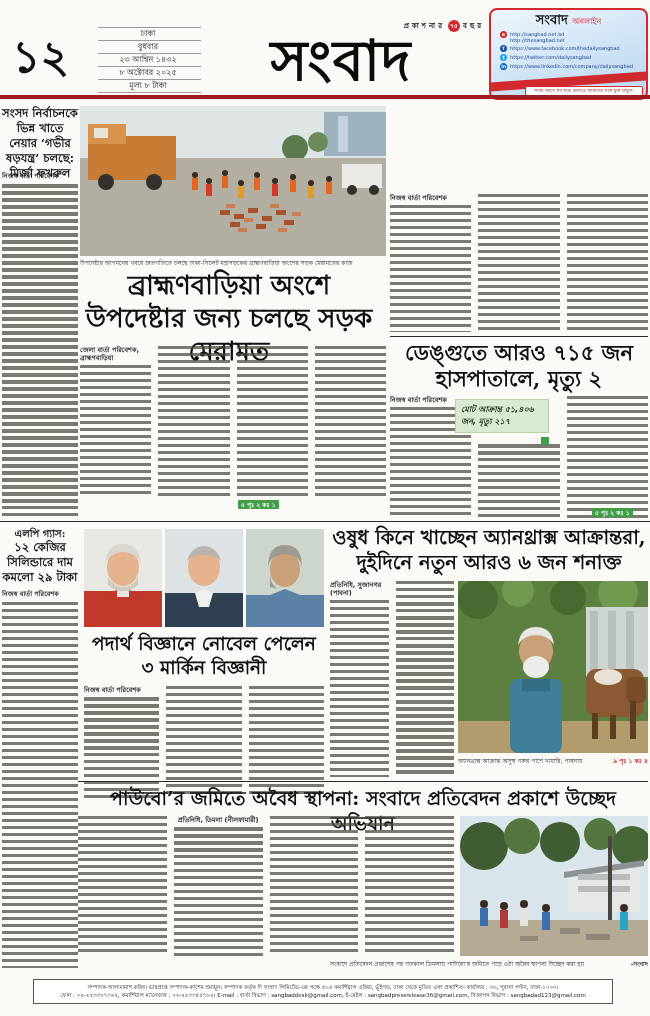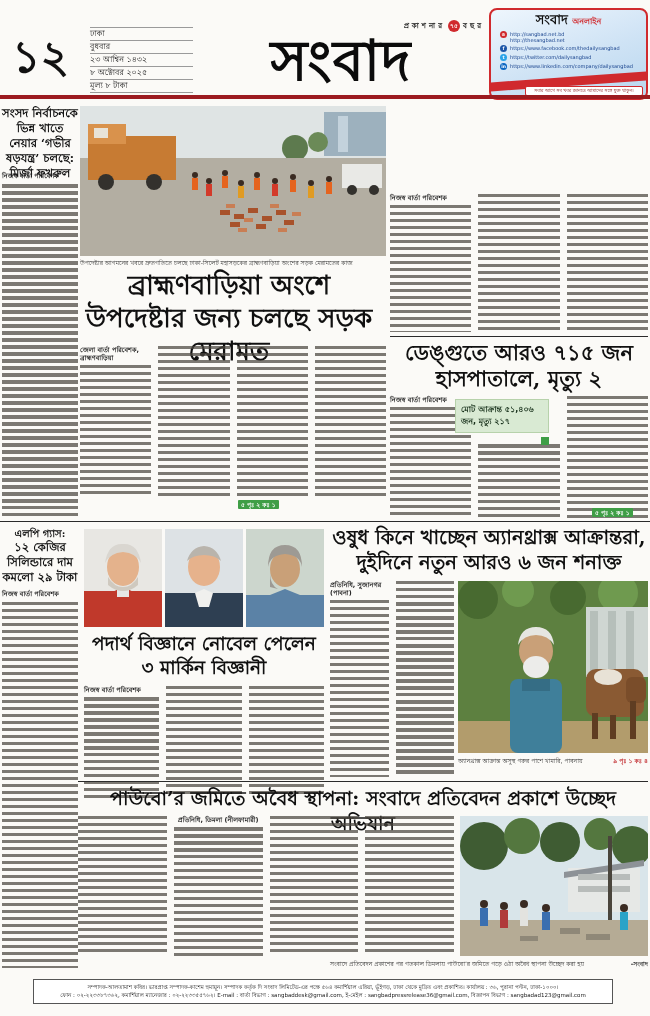--- a/index.html
+++ b/index.html
@@ -1,33 +1,33 @@
 <!DOCTYPE html>
 <html><head>
 <meta charset="utf-8">
 <style>
   html,body{margin:0;padding:0;background:#ffffff;}
   .page{position:relative;width:650px;height:1016px;background:#fbfaf7;overflow:hidden;
         font-family:"DejaVu Sans","Liberation Sans",sans-serif;color:#1c1c1c;}
   .abs{position:absolute;}
   
   .pageno{left:12px;top:24px;font-size:44px;font-weight:700;font-family:"DejaVu Serif","Liberation Serif",serif;color:#111;text-align:right;}
-  .dateline{left:90px;top:27px;width:103px;font-size:8px;line-height:11px;text-align:left;color:#222;}
+  .dateline{left:98px;top:27px;width:103px;font-size:8px;line-height:11px;text-align:center;color:#222;}
   .dateline div{border-bottom:1px solid #9a9a9a;padding:0 3px 1px 0;}
   .dateline div:first-child{border-top:1px solid #9a9a9a;}
   .tagline{left:298px;top:20px;width:186px;display:flex;justify-content:flex-end;align-items:center;gap:3px;
            font-size:7px;letter-spacing:3px;font-weight:700;color:#111;}
   .tag-badge{background:#d02a2e;color:#fff;border-radius:50%;width:12px;height:12px;font-size:6px;
              display:flex;align-items:center;justify-content:center;letter-spacing:0;flex:0 0 12px;}
   .masthead{left:196px;top:30px;width:290px;text-align:center;font-size:56px;line-height:60px;font-weight:900;
             letter-spacing:1px;color:#0b0b0b;font-family:"DejaVu Serif","Liberation Serif",serif;}
   .online{left:489px;top:8px;width:159px;height:92px;border:2px solid #d02a2e;border-radius:8px;
           background:linear-gradient(160deg,#eef6fd 0%,#cfe3f5 55%,#b9d7ef 100%);overflow:hidden;box-sizing:border-box;}
   .online-brand{text-align:center;font-size:13px;font-weight:900;margin-top:3px;line-height:14px;color:#111;}
-  .online-brand .sfx{color:#d02a2e;font-size:8px;font-weight:700;}
+  .online-brand .sfx{color:#d02a2e;font-size:8px;font-weight:400;}
   .link-row{display:flex;align-items:flex-start;gap:3px;margin:2px 0 0 9px;font-size:5px;line-height:6px;color:#16418c;}
   .licon{width:7px;height:7px;border-radius:50%;color:#fff;font-size:4.5px;display:flex;align-items:center;
          justify-content:center;font-weight:700;flex:0 0 7px;}
   .licon.globe{background:#d02a2e;} .licon.fb{background:#1b56a8;} .licon.tw{background:#2aa3e8;} .licon.li{background:#0a66c2;}
   .online-stripe{position:absolute;left:-4px;right:-4px;bottom:12px;height:9px;background:#d02a2e;transform:skewY(-4deg);}
   .online-note{position:absolute;left:34px;right:3px;bottom:2px;background:#fff;border:1px solid #d02a2e;border-radius:2px;
                font-size:4.5px;line-height:6px;color:#8b1a1a;text-align:center;padding:1px 2px;}
   .redrule{left:0;top:95px;width:650px;height:4px;background:#9c1b20;}
   
   .hl{font-weight:700;color:#101010;text-align:center;font-family:"DejaVu Serif","Liberation Serif",serif;}
@@ -200,21 +200,21 @@
       <div class="by">নিজস্ব বার্তা পরিবেশক</div>
       <div class="greek"></div>
     </div>
     <div class="col">
         <div class="greek" style="margin-top:48px;"></div>
       </div>
     <div class="col">
         <div class="greek"></div>
       </div>
   </div>
-  <div class="abs stat" style="left:455px;top:399px;width:94px;">মোট আক্রান্ত ৫১,৪০৬ জন, মৃত্যু ২১৭</div>
+  <div class="abs stat" style="left:455px;top:399px;width:94px;font-style:italic;">মোট আক্রান্ত ৫১,৪০৬ জন, মৃত্যু ২১৭</div>
   <div class="abs dot" style="left:541px;top:437px;"></div>
   <div class="abs jump" style="left:592px;top:508px;">৫ পৃঃ ২ কঃ ১</div>
 
   <div class="abs hr" style="left:0;top:521px;width:650px;"></div>
 
   <div class="abs hl" style="left:2px;top:527px;width:76px;font-size:10px;line-height:13px;">এলপি গ্যাস:</div>
   <div class="abs hl" style="left:2px;top:540px;width:76px;font-size:11.5px;line-height:15px;">১২ কেজির সিলিন্ডারে দাম কমলো ২৯ টাকা</div>
   <div class="abs by" style="left:2px;top:590px;width:76px;">নিজস্ব বার্তা পরিবেশক</div>
   <div class="abs greek" style="left:2px;top:602px;width:76px;height:366px;"></div>
 

